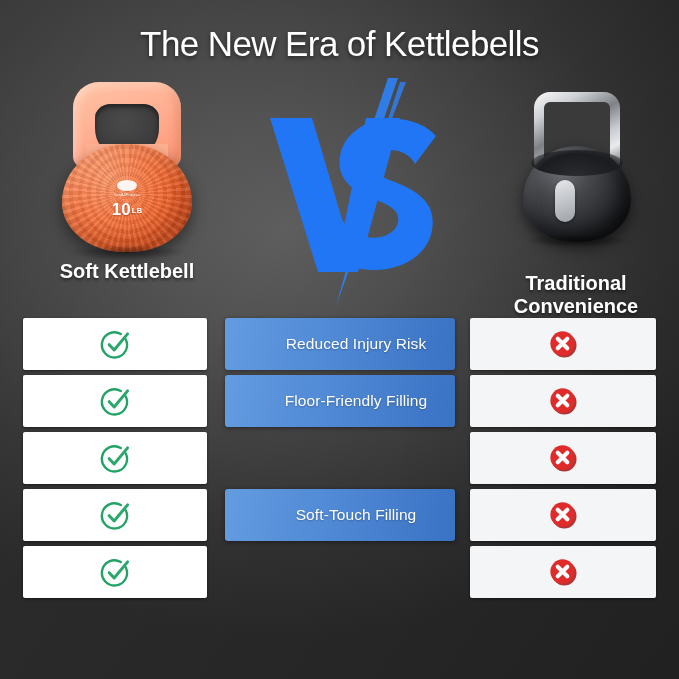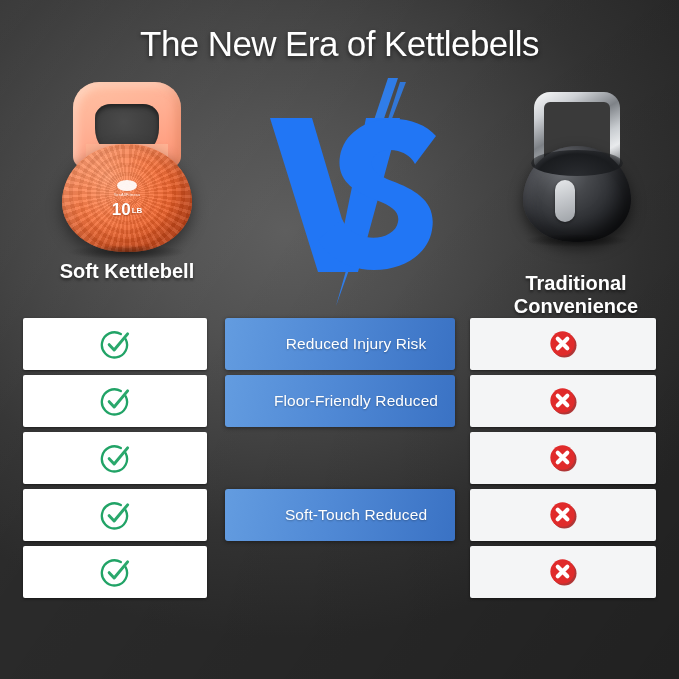--- a/index.html
+++ b/index.html
@@ -358,21 +358,21 @@
     </div>
 
     <div class="row">
       <div class="cell cell-yes">
         <svg class="icon-yes" viewBox="0 0 32 32">
           <path d="M26.5 10.5 A13 13 0 1 1 21.5 5.2" fill="none" stroke="#21a366" stroke-width="2.4" stroke-linecap="round"></path>
           <path d="M9.5 16.2 L14.6 21.6 L28.5 5.0" fill="none" stroke="#2aa86c" stroke-width="3.1" stroke-linecap="round" stroke-linejoin="round"></path>
         </svg>
       </div>
       <div class="cell cell-feature">
-        <span class="feature-label">Floor-Friendly Reduced</span>
+        <span class="feature-label">Floor-Friendly Filling</span>
       </div>
       <div class="cell cell-no">
         <svg class="icon-no" viewBox="0 0 32 32">
           <circle cx="17.4" cy="17.4" r="13" fill="#a31414" opacity="0.85"></circle>
           <circle cx="15.5" cy="15.5" r="13" fill="#e02b2b"></circle>
           <path d="M10.4 10.4 L20.6 20.6 M20.6 10.4 L10.4 20.6" stroke="#ffffff" stroke-width="4.4" stroke-linecap="round"></path>
         </svg>
       </div>
     </div>
 
@@ -393,21 +393,21 @@
     </div>
 
     <div class="row">
       <div class="cell cell-yes">
         <svg class="icon-yes" viewBox="0 0 32 32">
           <path d="M26.5 10.5 A13 13 0 1 1 21.5 5.2" fill="none" stroke="#21a366" stroke-width="2.4" stroke-linecap="round"></path>
           <path d="M9.5 16.2 L14.6 21.6 L28.5 5.0" fill="none" stroke="#2aa86c" stroke-width="3.1" stroke-linecap="round" stroke-linejoin="round"></path>
         </svg>
       </div>
       <div class="cell cell-feature">
-        <span class="feature-label">Soft-Touch Reduced</span>
+        <span class="feature-label">Soft-Touch Filling</span>
       </div>
       <div class="cell cell-no">
         <svg class="icon-no" viewBox="0 0 32 32">
           <circle cx="17.4" cy="17.4" r="13" fill="#a31414" opacity="0.85"></circle>
           <circle cx="15.5" cy="15.5" r="13" fill="#e02b2b"></circle>
           <path d="M10.4 10.4 L20.6 20.6 M20.6 10.4 L10.4 20.6" stroke="#ffffff" stroke-width="4.4" stroke-linecap="round"></path>
         </svg>
       </div>
     </div>
 

